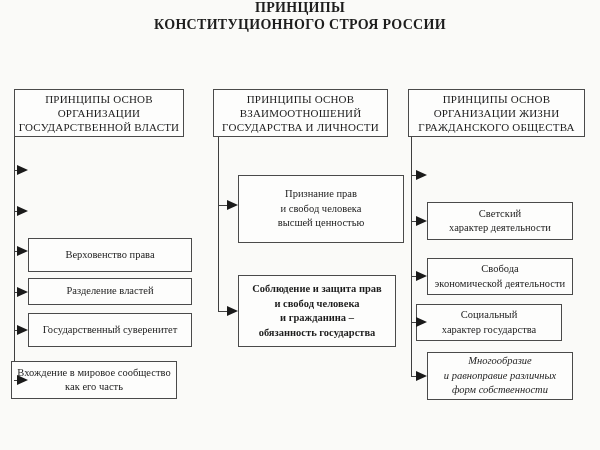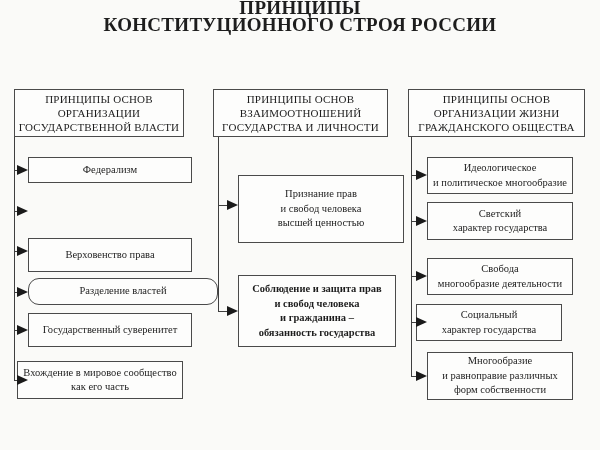--- a/index.html
+++ b/index.html
@@ -16,21 +16,21 @@
     font-family: "Liberation Serif", "DejaVu Serif", serif;
     color: var(--text);
     overflow: hidden;
   }
   .stage { position: relative; width: 600px; height: 450px; }
   .title {
     position: absolute;
     left: 0; top: 11; width: 600px;
     text-align: center;
     font-weight: bold;
-    font-size: 19px;
+    font-size: 14px;
     line-height: 16.5px;
     letter-spacing: 0.3px;
     white-space: pre-line;
   }
   .box {
     position: absolute;
     border: 1px solid var(--border);
     background: var(--boxfill);
     display: flex;
     align-items: center;
@@ -68,40 +68,39 @@
 <div class="stage">
 
   <div class="title">ПРИНЦИПЫ
 КОНСТИТУЦИОННОГО СТРОЯ РОССИИ</div>
 
   <div class="box hdr" style="left:14px; top:89px; width:170px; height:48px;">ПРИНЦИПЫ ОСНОВ
 ОРГАНИЗАЦИИ
 ГОСУДАРСТВЕННОЙ ВЛАСТИ</div>
   <div class="vline" style="left:14px; top:137px; height:244px;"></div>
 
-  <div class="box itm" style="left:28px; top:157px; width:164px; height:26px;">Федерализм</div>
   <div class="stub" style="left:14px; top:170px; width:5px;"></div>
   <div class="arrhead" style="left:17px; top:165px;"></div>
 
   <div class="stub" style="left:14px; top:211px; width:5px;"></div>
   <div class="arrhead" style="left:17px; top:206px;"></div>
 
   <div class="box itm" style="left:28px; top:238px; width:164px; height:34px;text-align:center;">Верховенство права</div>
   <div class="stub" style="left:14px; top:251px; width:5px;"></div>
   <div class="arrhead" style="left:17px; top:246px;"></div>
 
-  <div class="box itm" style="left:28px; top:278px; width:190px; height:27px;border-radius:11px;">Разделение властей</div>
+  <div class="box itm" style="left:28px; top:278px; width:164px; height:27px;">Разделение властей</div>
   <div class="stub" style="left:14px; top:292px; width:5px;"></div>
   <div class="arrhead" style="left:17px; top:287px;"></div>
 
   <div class="box itm" style="left:28px; top:313px; width:164px; height:34px;">Государственный суверенитет</div>
   <div class="stub" style="left:14px; top:330px; width:5px;"></div>
   <div class="arrhead" style="left:17px; top:325px;"></div>
 
-  <div class="box itm" style="left:17px; top:361px; width:166px; height:38px;">Вхождение в мировое сообщество
+  <div class="box itm" style="left:11px; top:361px; width:166px; height:38px;">Вхождение в мировое сообщество
 как его часть</div>
   <div class="stub" style="left:14px; top:380px; width:5px;"></div>
   <div class="arrhead" style="left:17px; top:375px;"></div>
 
   <div class="box hdr" style="left:213px; top:89px; width:175px; height:48px;">ПРИНЦИПЫ ОСНОВ
 ВЗАИМООТНОШЕНИЙ
 ГОСУДАРСТВА И ЛИЧНОСТИ</div>
   <div class="vline" style="left:218px; top:137px; height:175px;"></div>
 
   <div class="box itm" style="left:238px; top:175px; width:166px; height:68px;">Признание прав
@@ -115,39 +114,37 @@
 и гражданина –
 обязанность государства</div>
   <div class="stub" style="left:218px; top:311px; width:10px;"></div>
   <div class="arrhead" style="left:227px; top:306px;"></div>
 
   <div class="box hdr" style="left:408px; top:89px; width:177px; height:48px;">ПРИНЦИПЫ ОСНОВ
 ОРГАНИЗАЦИИ ЖИЗНИ
 ГРАЖДАНСКОГО ОБЩЕСТВА</div>
   <div class="vline" style="left:411px; top:137px; height:240px;"></div>
 
-  <div class="box itm" style="left:427px; top:157px; width:146px; height:37px;">Идеологическое
-и политическое многообразие</div>
   <div class="stub" style="left:411px; top:175px; width:6px;"></div>
   <div class="arrhead" style="left:416px; top:170px;"></div>
 
   <div class="box itm" style="left:427px; top:202px; width:146px; height:38px;">Светский
-характер государства</div>
+характер деятельности</div>
   <div class="stub" style="left:411px; top:221px; width:6px;"></div>
   <div class="arrhead" style="left:416px; top:216px;"></div>
 
   <div class="box itm" style="left:427px; top:258px; width:146px; height:37px;">Свобода
-многообразие деятельности</div>
+экономической деятельности</div>
   <div class="stub" style="left:411px; top:276px; width:6px;"></div>
   <div class="arrhead" style="left:416px; top:271px;"></div>
 
   <div class="box itm" style="left:416px; top:304px; width:146px; height:37px;">Социальный
 характер государства</div>
   <div class="stub" style="left:411px; top:322px; width:6px;"></div>
   <div class="arrhead" style="left:416px; top:317px;"></div>
 
-  <div class="box itm" style="left:427px; top:352px; width:146px; height:48px;">Многообразие
+  <div class="box itm" style="left:427px; top:352px; width:146px; height:48px;font-style:italic;">Многообразие
 и равноправие различных
 форм собственности</div>
   <div class="stub" style="left:411px; top:376px; width:6px;"></div>
   <div class="arrhead" style="left:416px; top:371px;"></div>
 
 </div>
 
 </body></html>

